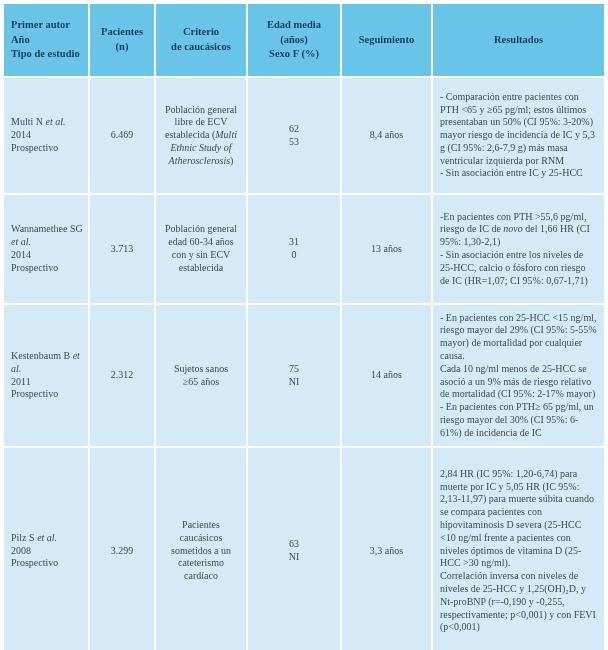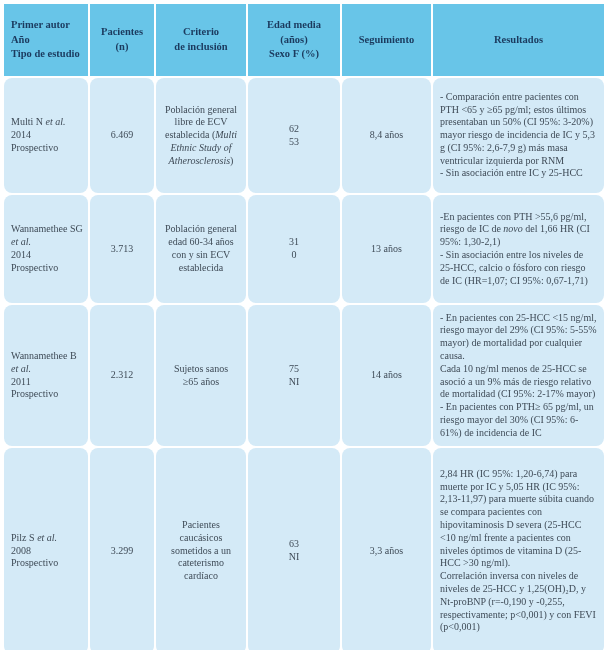--- a/index.html
+++ b/index.html
@@ -34,21 +34,20 @@
     font-size:10.5px;
     line-height:1.4;
     text-align:center;
   }
   td{
     background:var(--row-bg);
     color:var(--body-text);
     font-size:10px;
     line-height:1.28;
     text-align:center;
-    border-radius:8px;
   }
   th.c-author,td.c-author{text-align:left;padding:0 2px 0 7px;}
   td.c-results{text-align:left;padding:0 7px;}
   tr.hrow{height:72px;}
   tr.r0{height:115px;}
   tr.r1{height:108px;}
   tr.r2{height:141px;}
   tr.r3{height:206px;}
   tr.cutoff{height:3px;}
   tr.cutoff td{padding:0;font-size:1px;line-height:1px;}
@@ -68,21 +67,21 @@
       <col style="width:171px">
     </colgroup>
     <tbody>
         <tr class="hrow">
       <th class="c-author">Primer autor
 Año
 Tipo de estudio</th>
       <th>Pacientes
 (n)</th>
       <th>Criterio
-de inclusión</th>
+de caucásicos</th>
       <th>Edad media
 (años)
 Sexo F (%)</th>
       <th>Seguimiento</th>
       <th>Resultados</th>
     </tr>
 
     <tr class="r0">
       <td class="c-author"><span>Multi N </span><i>et al.</i><span>
 2014
@@ -103,21 +102,21 @@
       <td>3.713</td>
       <td><span>Población general edad 60-34 años con y sin ECV establecida</span></td>
       <td>31
 0</td>
       <td>13 años</td>
       <td class="c-results"><span>-En pacientes con PTH &gt;55,6 pg/ml, riesgo de IC de </span><i>novo</i><span> del 1,66 HR (CI 95%: 1,30-2,1)
 - Sin asociación entre los niveles de 25-HCC, calcio o fósforo con riesgo de IC (HR=1,07; CI 95%: 0,67-1,71)</span></td>
     </tr>
 
     <tr class="r2">
-      <td class="c-author"><span>Wannamethee B </span><i>et al.</i><span>
+      <td class="c-author"><span>Kestenbaum B </span><i>et al.</i><span>
 2011
 Prospectivo</span></td>
       <td>2.312</td>
       <td><span>Sujetos sanos
 ≥65 años</span></td>
       <td>75
 NI</td>
       <td>14 años</td>
       <td class="c-results"><span>- En pacientes con 25-HCC &lt;15 ng/ml, riesgo mayor del 29% (CI 95%: 5-55% mayor) de mortalidad por cualquier causa.
 Cada 10 ng/ml menos de 25-HCC se asoció a un 9% más de riesgo relativo de mortalidad (CI 95%: 2-17% mayor)

